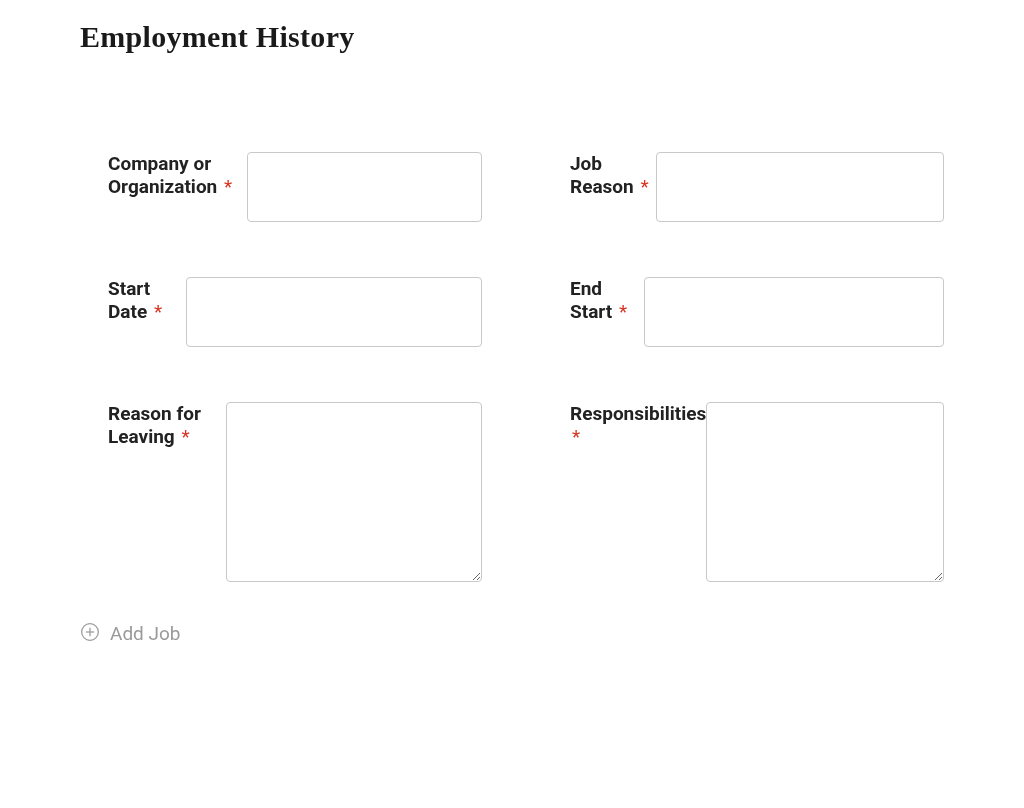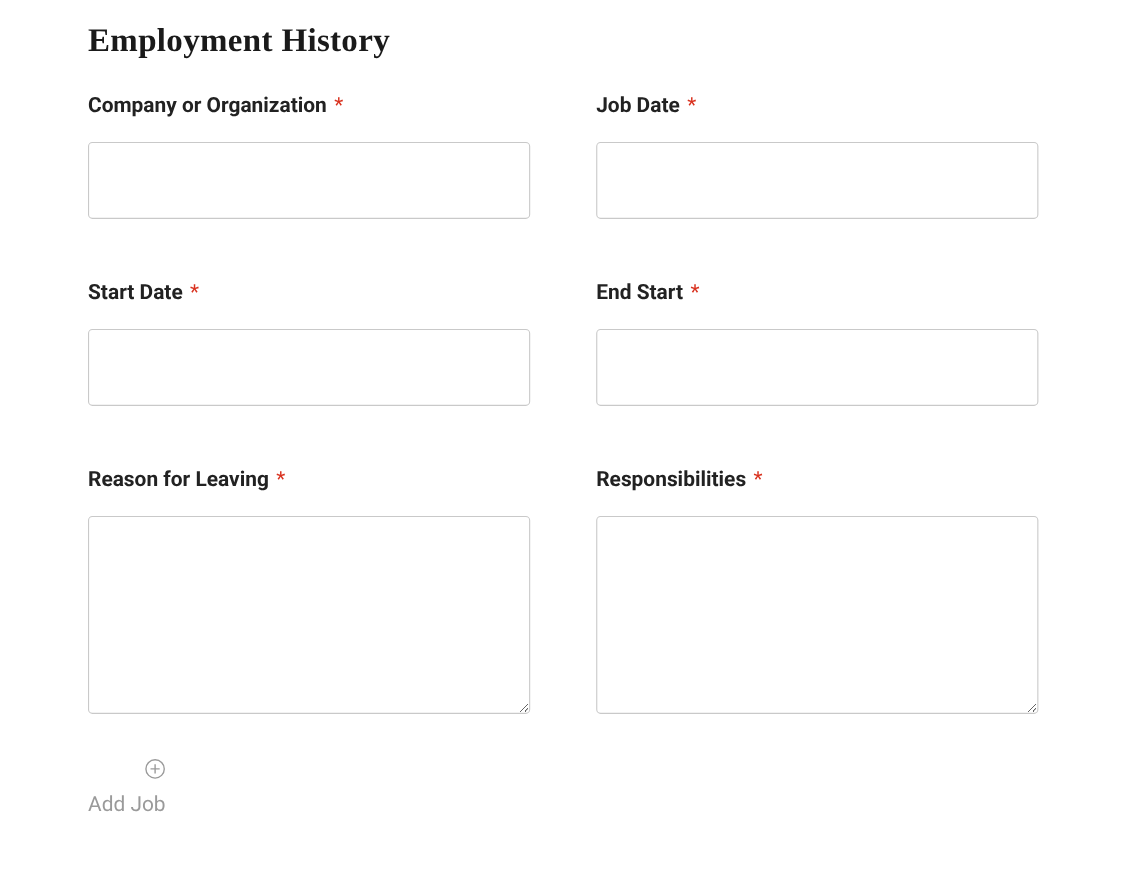--- a/index.html
+++ b/index.html
@@ -11,32 +11,33 @@
       font-family: -apple-system, BlinkMacSystemFont, "Segoe UI", Roboto, "Helvetica Neue", Arial, sans-serif;
       background: #fff;
       padding: 20px 80px;
       width: 1024px;
     }
     .section-title {
       font-family: "Rockwell", "Roboto Slab", Georgia, serif;
       font-weight: 900;
       font-size: 30px;
       color: #1a1a1a;
-      margin-bottom: 30px;
+      margin-bottom: 98px;
       letter-spacing: 0.3px;
     }
     .form-grid {
       display: grid;
       grid-template-columns: 1fr 1fr;
       column-gap: 60px;
       row-gap: 55px;
     }
     .form-field {
       display: flex;
-      flex-direction: column;
+      flex-direction: row;
+      margin-left: 28px;
     }
     .field-label {
       font-size: 19px;
       font-weight: 700;
       color: #222;
       margin-bottom: 22px;
     }
     .required-mark {
       color: #d9321f;
       font-weight: 400;
@@ -58,32 +59,31 @@
       border: 1px solid #c9c9c9;
       border-radius: 4px;
       padding: 10px 14px;
       font-size: 16px;
       font-family: inherit;
       background: #fff;
       resize: both;
     }
     .add-job {
       display: inline-flex;
-      align-items: flex-end;
+      align-items: flex-start;
       gap: 10px;
       margin-top: 40px;
       color: #9a9a9a;
       font-size: 19px;
       cursor: pointer;
       user-select: none;
       background: none;
       border: none;
       padding: 0;
       font-family: inherit;
-      flex-direction: column;
     }
     .plus-icon {
       width: 20px;
       height: 20px;
       display: inline-flex;
       align-items: center;
       justify-content: center;
     }
     .plus-icon svg {
       width: 20px;
@@ -105,21 +105,21 @@
   <div class="form-field">
     <label class="field-label">
       <span>Company or Organization</span>
       <span class="required-mark">*</span>
     </label>
     <input type="text" class="text-input" value="" style="">
   </div>
 
   <div class="form-field">
     <label class="field-label">
-      <span>Job Date</span>
+      <span>Job Reason</span>
       <span class="required-mark">*</span>
     </label>
     <input type="text" class="text-input" value="" style="">
   </div>
 
   <div class="form-field">
     <label class="field-label">
       <span>Start Date</span>
       <span class="required-mark">*</span>
     </label>

